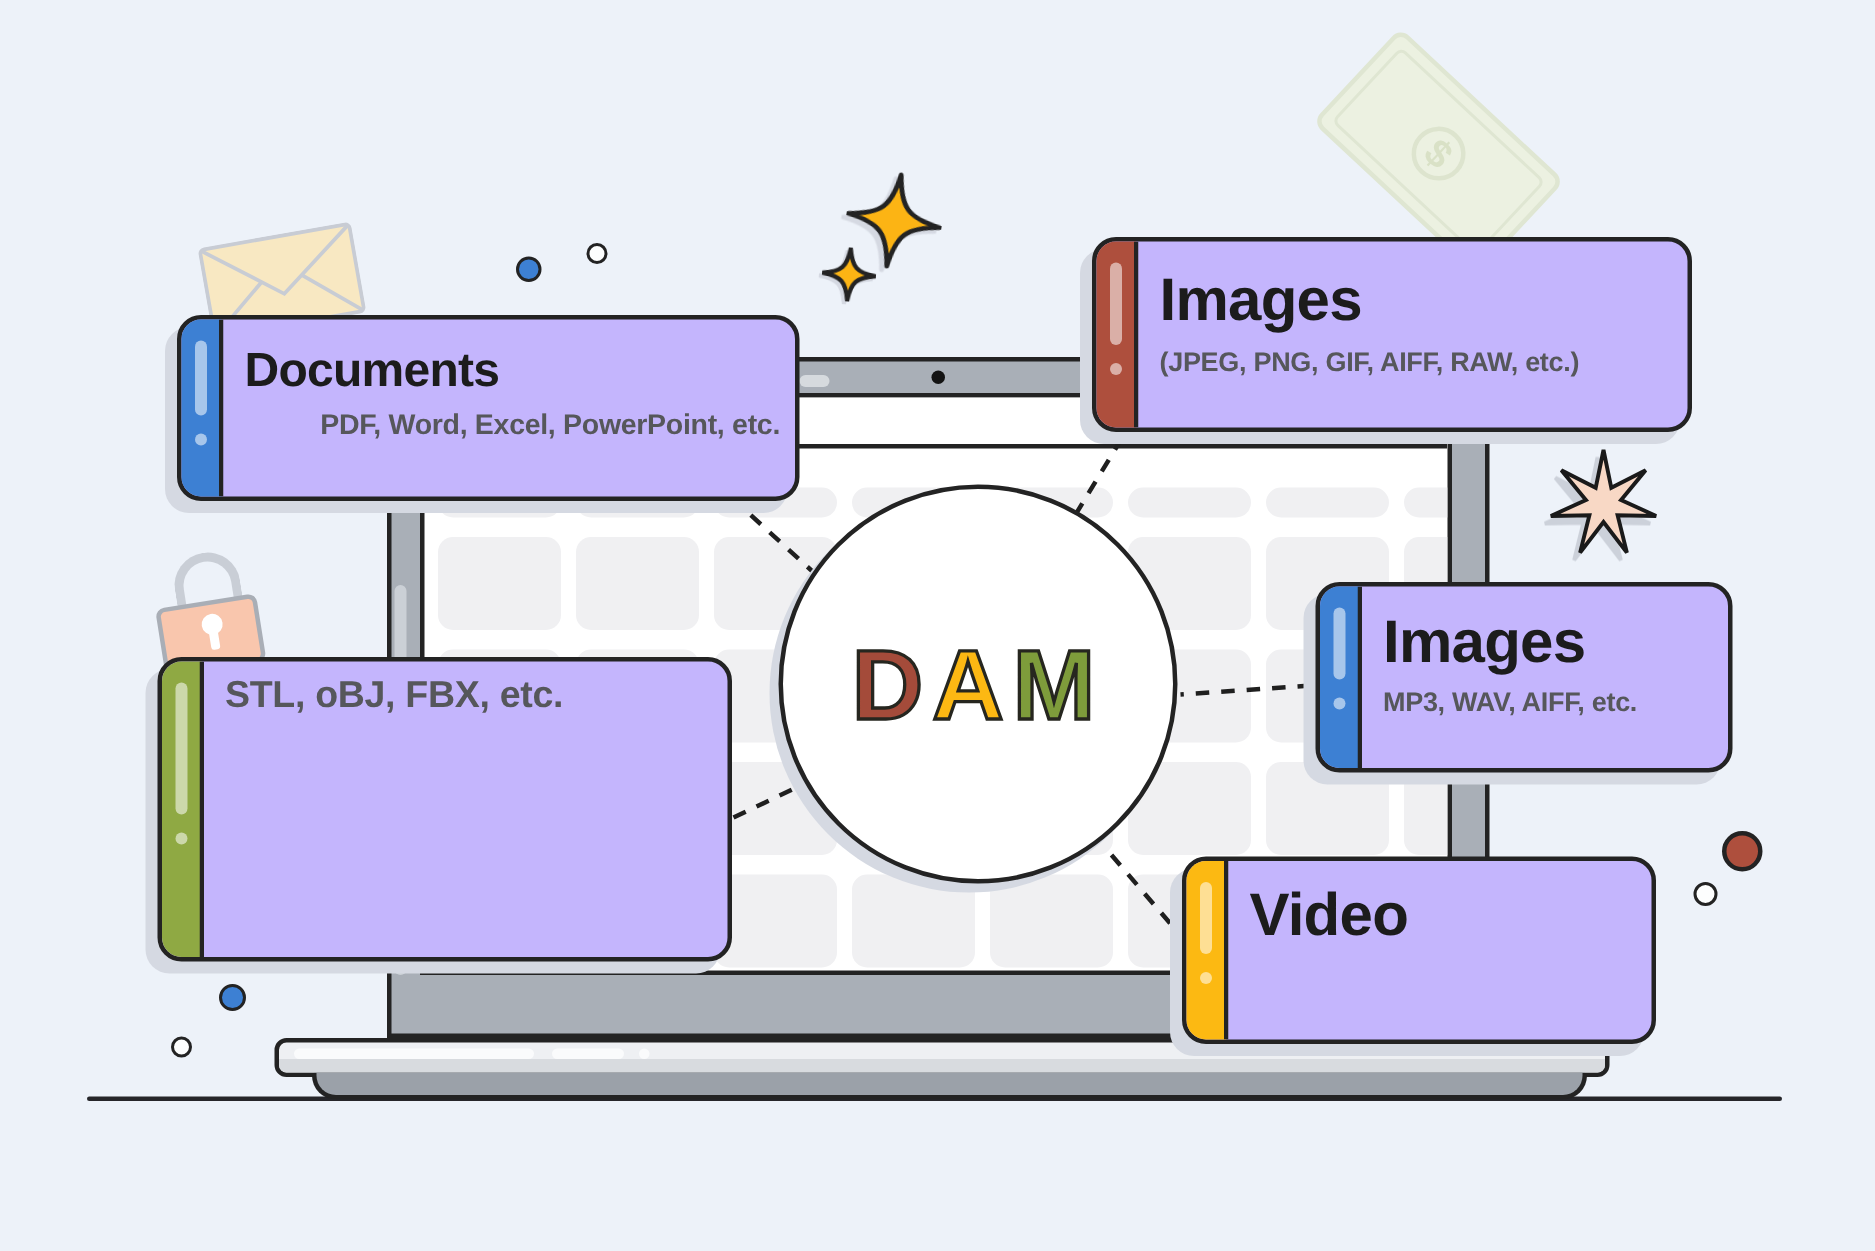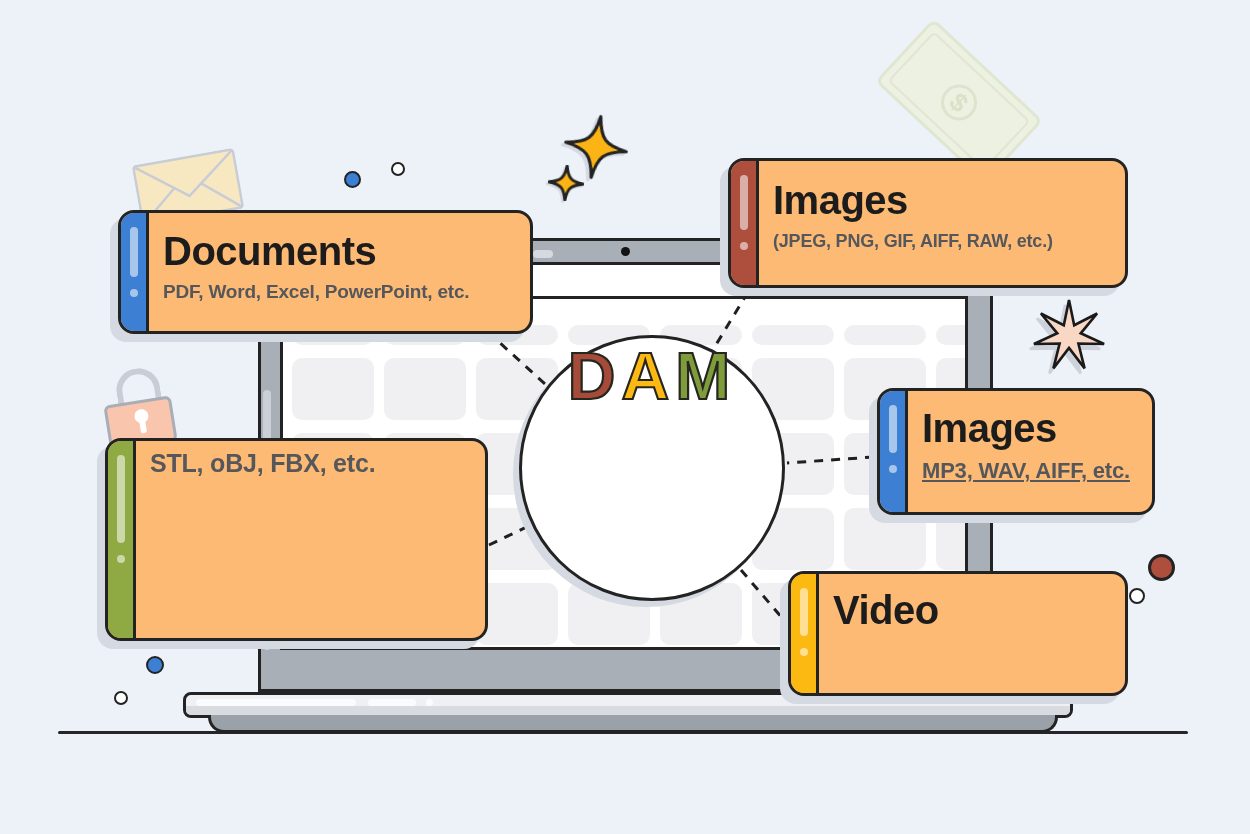--- a/index.html
+++ b/index.html
@@ -32,51 +32,51 @@
   .deck-pill.d1 { left:10px; width:160px; }
   .deck-pill.d2 { left:182px; width:48px; }
   .deck-dot { position:absolute; left:240px; top:4px; width:7px; height:7px; border-radius:50%; background:#fafbfc; z-index:1; }
   .hinge { position:absolute; left:208px; top:715px; width:850px; height:18px; background:#9ba1a9;
     border:3px solid #232323; border-top:none; border-radius:0 0 16px 16px; }
 
   
   .connectors { position:absolute; inset:0; z-index:3; pointer-events:none; }
 
   
-  .dam-circle { position:absolute; left:519px; top:335px; width:266px; height:266px; background:#ffffff;
+  .dam-circle { position:absolute; left:519px; top:323px; width:266px; height:266px; background:#ffffff;
     border:3px solid #232323; border-radius:50%; box-shadow:-6px 6px 0 #d5d9e2; z-index:4;
-    display:flex; align-items:flex-start; justify-content:center; }
+    display:flex; align-items:center; justify-content:center; }
   .dam-word { font-size:66px; font-weight:900; letter-spacing:6px; -webkit-text-stroke:2.2px #26261f; }
 
   
-  .card { position:absolute; background:#fdba74; border:3px solid #232323; border-radius:16px;
+  .card { position:absolute; background:#c4b5fd; border:3px solid #232323; border-radius:16px;
     box-shadow:-8px 8px 0 #d5d9e2; z-index:5; }
   .accent-bar { position:absolute; left:0; top:0; bottom:0; width:28px; border-right:3px solid #232323; border-radius:13px 0 0 13px; }
   .bar-pill { position:absolute; left:9px; top:14px; width:8px; border-radius:4px; background:rgba(255,255,255,.55); }
   .bar-dot { position:absolute; left:9px; width:8px; height:8px; border-radius:50%; background:rgba(255,255,255,.55); }
   .card-text { position:absolute; left:42px; right:10px; top:0; bottom:0; }
   .card-title { font-weight:800; color:#1c1c1c; letter-spacing:-0.5px; line-height:1.06; }
   .card-formats { font-weight:700; color:#56575b; letter-spacing:-0.2px; white-space:nowrap; }
 
   .card.documents { left:118px; top:210px; width:415px; height:124px; }
-  .card.documents .card-title { font-size:40px; margin-top:17px; }
-  .card.documents .card-formats { font-size:19px; margin-top:9px; }
+  .card.documents .card-title { font-size:32px; margin-top:17px; }
+  .card.documents .card-formats { font-size:19px; margin-top:9px;text-align:right; }
   .card.documents .bar-pill { height:50px; } .card.documents .bar-dot { top:76px; }
 
   .card.images { left:728px; top:158px; width:400px; height:130px; }
   .card.images .card-title { font-size:40px; margin-top:18px; }
   .card.images .card-formats { font-size:18px; margin-top:10px; }
   .card.images .bar-pill { height:55px; } .card.images .bar-dot { top:81px; }
 
   .card.audio { left:877px; top:388px; width:278px; height:127px; }
   .card.audio .card-title { font-size:40px; margin-top:16px; }
-  .card.audio .card-formats { font-size:22px; margin-top:9px;text-decoration:underline; }
+  .card.audio .card-formats { font-size:18px; margin-top:9px; }
   .card.audio .bar-pill { height:48px; } .card.audio .bar-dot { top:74px; }
 
-  .card.video { left:788px; top:571px; width:340px; height:125px; }
+  .card.video { left:788px; top:571px; width:316px; height:125px; }
   .card.video .card-title { font-size:40px; margin-top:15px; }
   .card.video .card-formats { font-size:19px; margin-top:9px; }
   .card.video .bar-pill { height:48px; } .card.video .bar-dot { top:74px; }
 
   .card.threed { left:105px; top:438px; width:383px; height:203px; }
   .card.threed .card-title { font-size:38px; margin-top:16px; line-height:1.4; }
   .card.threed .card-formats { font-size:25px; margin-top:8px; }
   .card.threed .bar-pill { height:88px; } .card.threed .bar-dot { top:114px; }
 
   

